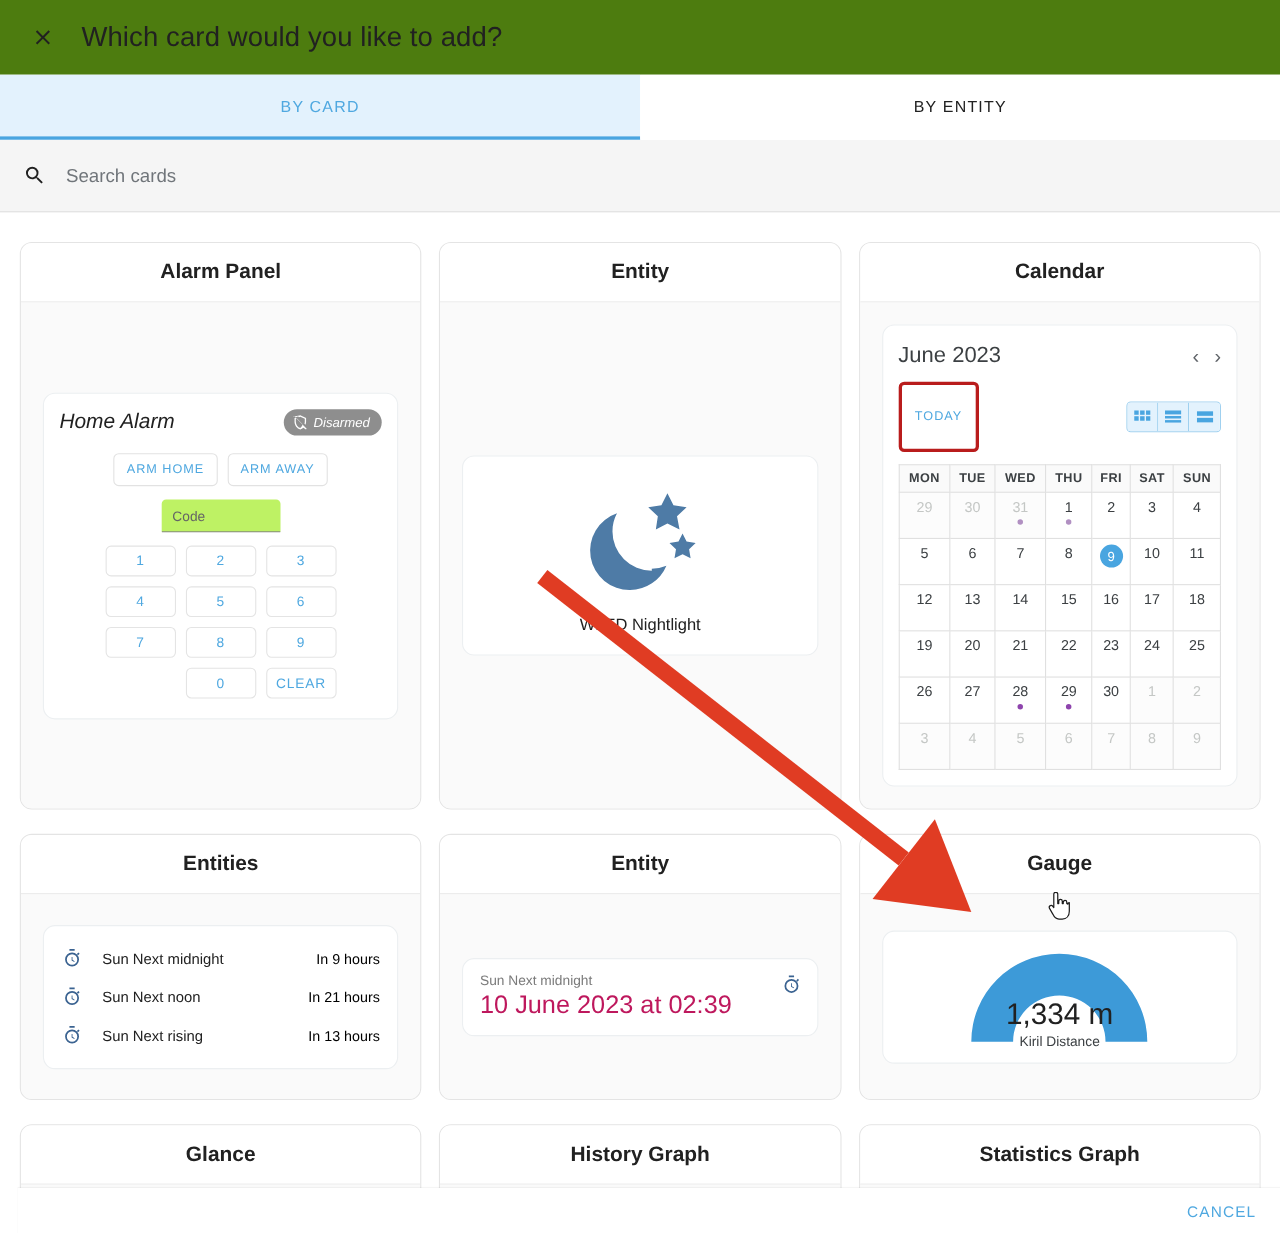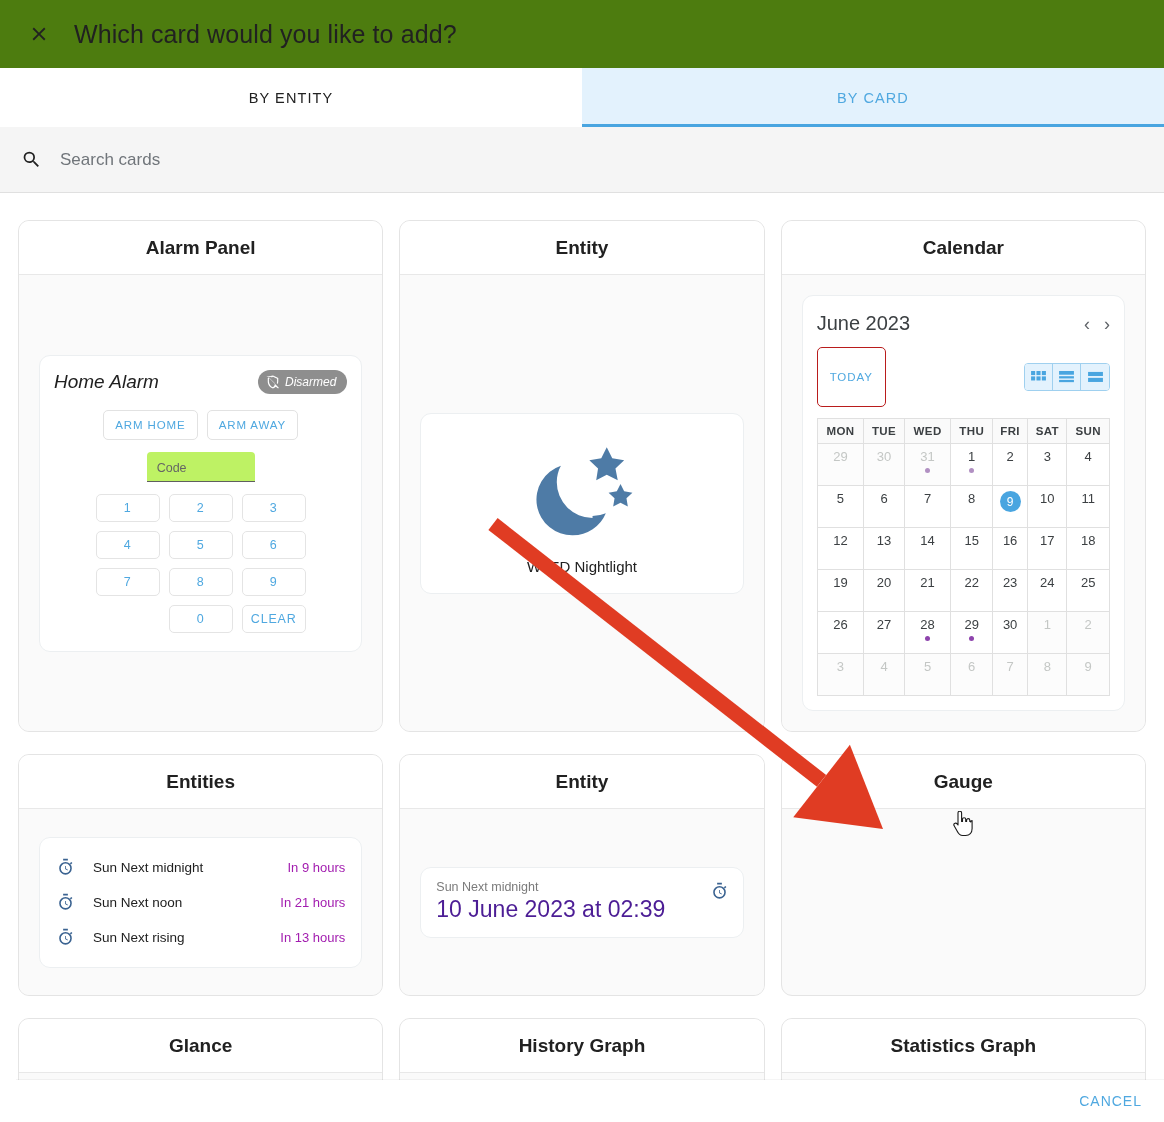--- a/index.html
+++ b/index.html
@@ -129,21 +129,21 @@
   .btncard-label { font-size: 15px; color: #212121; margin-top: 4px; }
 
   
   .calwrap { padding: 16px 14px 14px; }
   .cal-top { display: flex; align-items: center; justify-content: space-between; }
   .cal-month { font-size: 20px; color: #3c4043; }
   .cal-nav { display: flex; gap: 14px; color: #5f6368; }
   .cal-nav span { cursor: pointer; font-size: 18px; line-height: 1; }
   .cal-ctl { display: flex; align-items: center; justify-content: space-between; margin-top: 12px; }
   .today-btn {
-    border: 1px solid #b91c1c; background: #fff; border-radius: 5px;
+    border: 3px solid #b91c1c; background: #fff; border-radius: 5px;
     color: #4fa8e0; font-size: 11.5px; letter-spacing: .9px; font-weight: 500;
     padding: 23px 12px; cursor: pointer; font-family: inherit;
   }
   .view-group { display: flex; border: 1px solid #9fd0ef; border-radius: 4px; overflow: hidden; }
   .view-btn {
     width: 28px; height: 26px; background: #e3f2fd; border: none;
     border-right: 1px solid #9fd0ef; cursor: pointer;
     display: flex; align-items: center; justify-content: center;
   }
   .view-btn:last-child { border-right: none; }
@@ -166,26 +166,26 @@
     background: #49a5e0; color: #fff; align-items: center; justify-content: center;
     font-size: 12px;
   }
 
   
   .ent-list { padding: 12px 14px; }
   .ent-row { display: flex; align-items: center; padding: 8px 2px; }
   .ent-icon { width: 28px; display: flex; align-items: center; color: #4e7ba6; }
   .ent-icon svg { width: 19px; height: 19px; fill: #3b6391; }
   .ent-name { flex: 1; font-size: 13.5px; color: #212121; padding-left: 9px; }
-  .ent-state { font-size: 13px; color: #a21caf; padding-left: 28px; }
+  .ent-state { font-size: 13px; color: #000000; padding-left: 28px; }
 
   
   .entity-card { padding: 12px 15px 14px; position: relative; }
   .entity-label { font-size: 12.5px; color: #7b7b7b; }
-  .entity-value { font-size: 23px; color: #4c1d95; margin-top: 2px; }
+  .entity-value { font-size: 23px; color: #be185d; margin-top: 2px; }
   .entity-ico { position: absolute; right: 14px; top: 14px; }
   .entity-ico svg { width: 19px; height: 19px; fill: #3b6391; }
 
   
   .gauge-wrap { padding: 14px 0 12px; text-align: center; position: relative; }
   .gauge-svg { display: block; margin: 0 auto; }
   .gauge-val { font-size: 27px; color: #212121; margin-top: -42px; position: relative; }
   .gauge-name { font-size: 12.5px; color: #3c4043; margin-top: 2px; }
 
   
@@ -213,22 +213,22 @@
   <div class="dlg-header">
     <button class="close-btn">
       <svg viewBox="0 0 24 24" aria-hidden="true">
         <path fill="currentColor" d="M19 6.41 17.59 5 12 10.59 6.41 5 5 6.41 10.59 12 5 17.59 6.41 19 12 13.41 17.59 19 19 17.59 13.41 12z"></path>
       </svg>
     </button>
     <div class="dlg-title">Which card would you like to add?</div>
   </div>
 
   <div class="tabs">
+    <button class="tab active">BY CARD</button>
     <button class="tab">BY ENTITY</button>
-    <button class="tab active">BY CARD</button>
   </div>
 
   <div class="search-bar">
     <span class="search-icon">
       <svg viewBox="0 0 24 24" aria-hidden="true">
         <path fill="currentColor" d="M15.5 14h-.79l-.28-.27A6.47 6.47 0 0 0 16 9.5 6.5 6.5 0 1 0 9.5 16c1.61 0 3.09-.59 4.23-1.57l.27.28v.79l5 4.99L20.49 19zm-6 0A4.5 4.5 0 1 1 14 9.5 4.49 4.49 0 0 1 9.5 14"></path>
       </svg>
     </span>
     <input class="search-input" type="text" placeholder="Search cards" style="">
   </div>
@@ -457,20 +457,29 @@
               </svg>
             </span>
           </div>
         </div>
       </div>
 
       <div class="card mid">
         <div class="card-head">
           <div class="card-title">Gauge</div>
         </div>
+        <div class="card-body">
+          <div class="inner gauge-wrap">
+            <svg class="gauge-svg" width="172" height="88" viewBox="0 0 172 88" aria-hidden="true">
+              <path d="M6 86 A80 80 0 0 1 166 86 L128 86 A42 42 0 0 0 44 86 Z" fill="#3d9ad8"></path>
+            </svg>
+            <div class="gauge-val">1,334 m</div>
+            <div class="gauge-name">Kiril Distance</div>
+          </div>
+        </div>
       </div>
 
       <div class="card short">
         <div class="card-head">
           <div class="card-title">Glance</div>
         </div>
         <div class="card-body">
           
         </div>
       </div>

